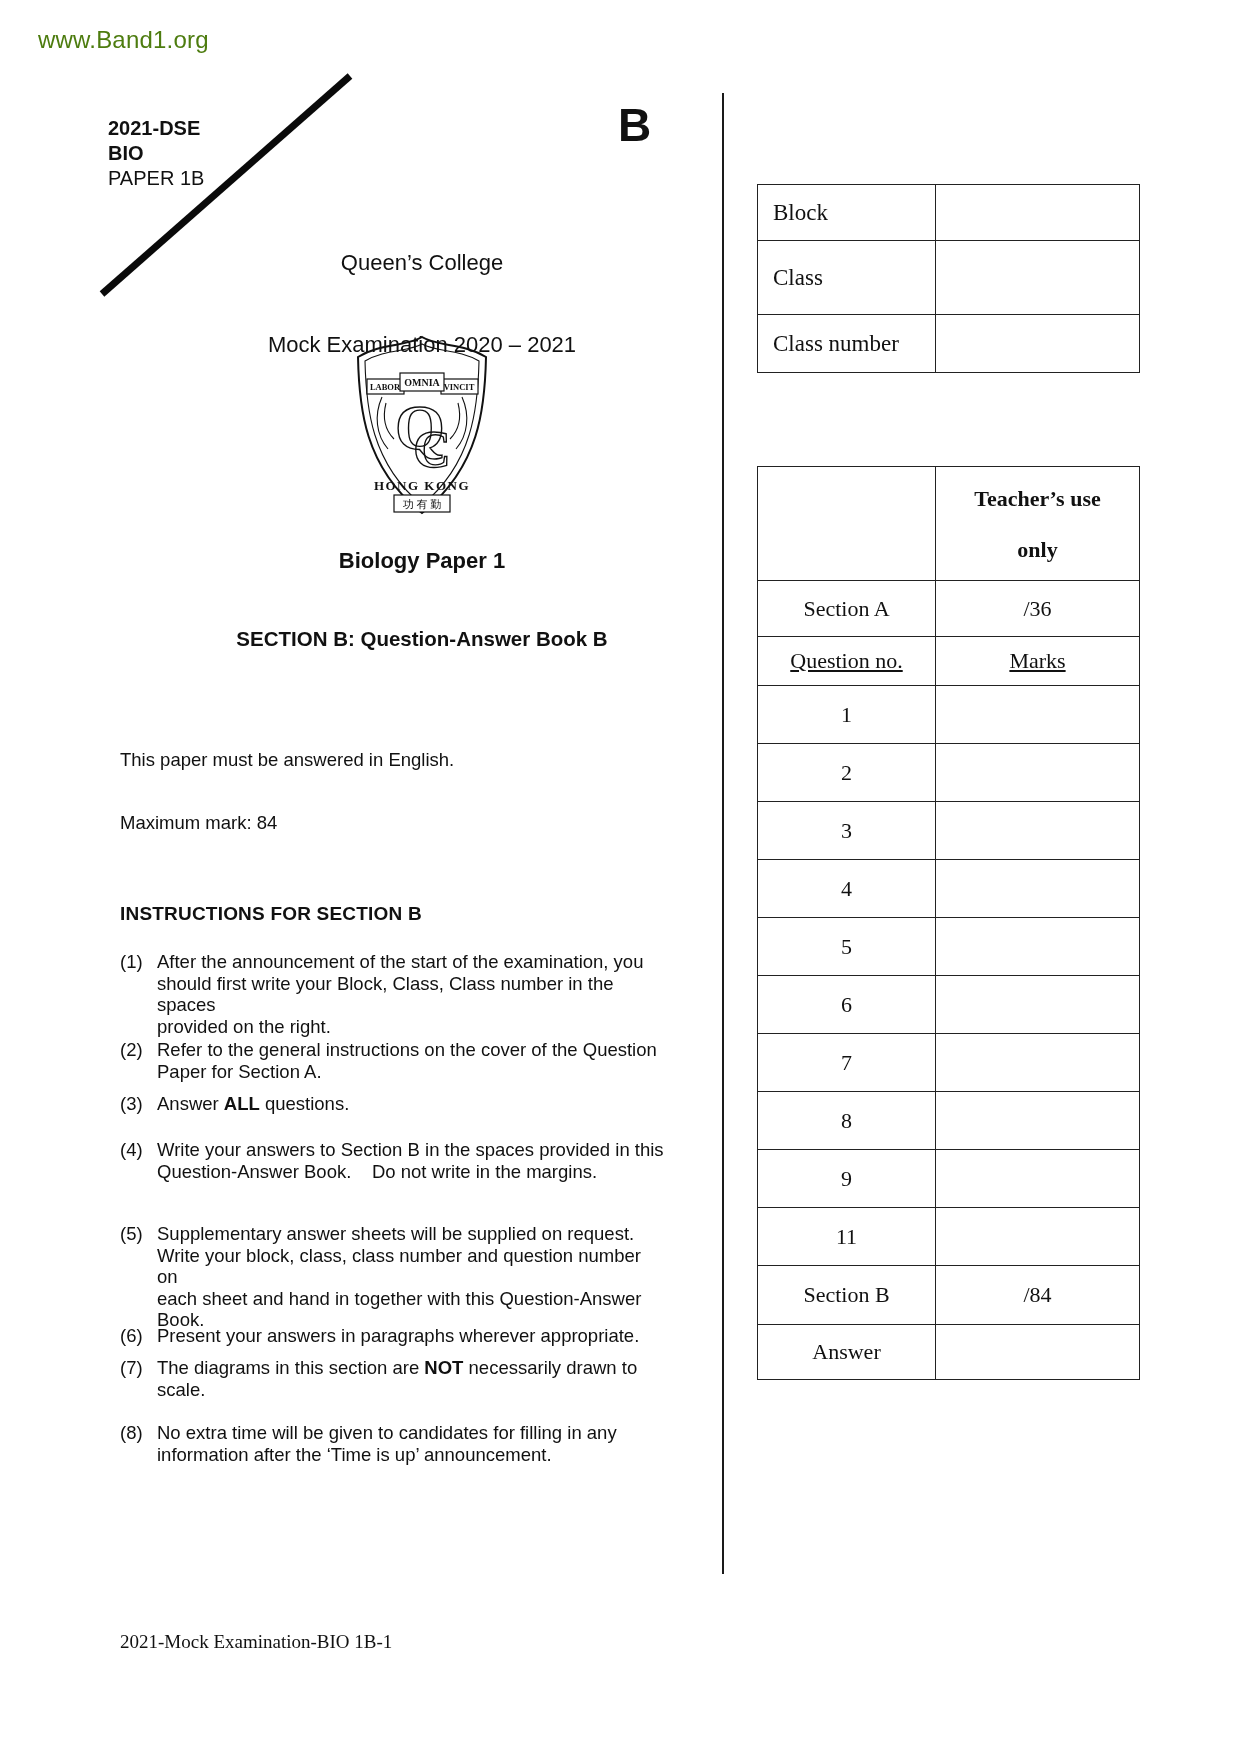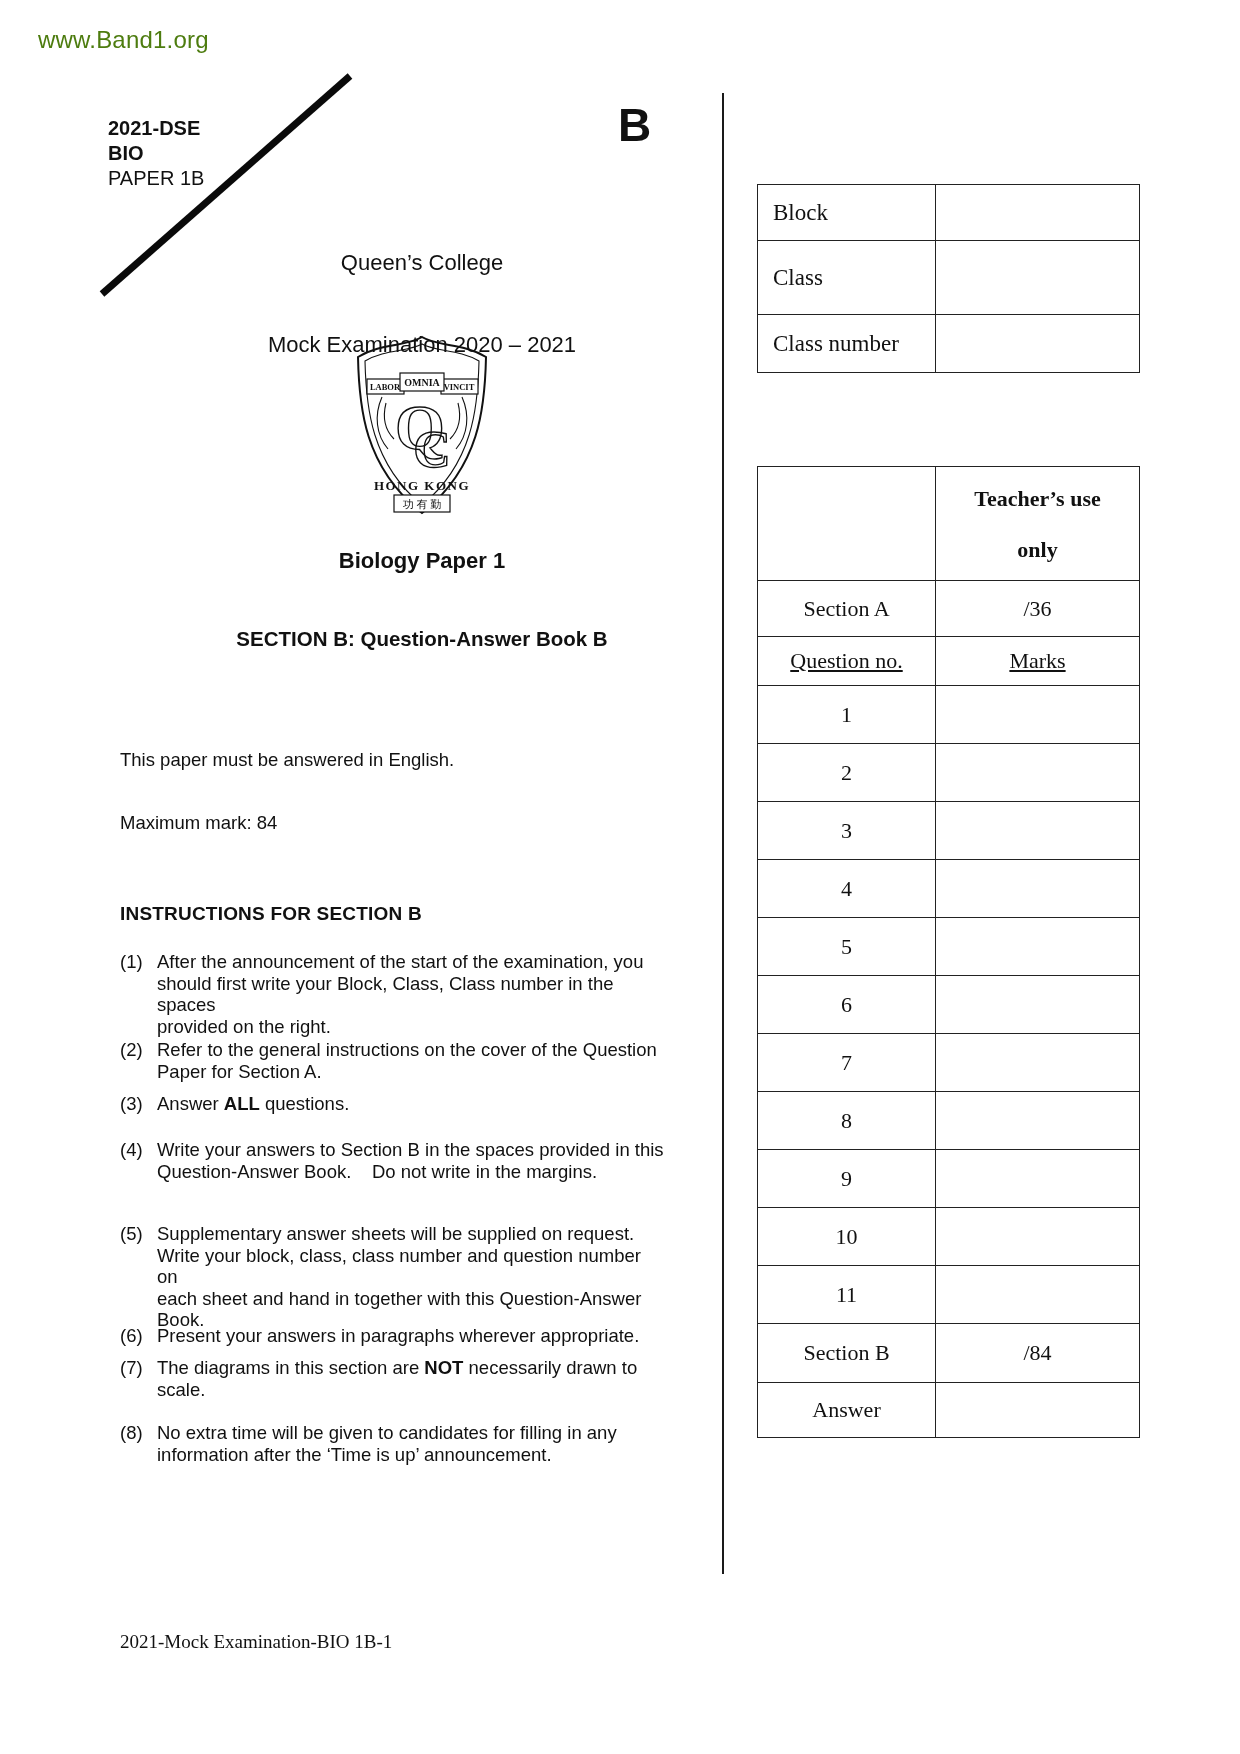--- a/index.html
+++ b/index.html
@@ -237,24 +237,20 @@
       </tr>
       <tr style="height: 58px;">
         <td>8</td>
         <td></td>
       </tr>
       <tr style="height: 58px;">
         <td>9</td>
         <td></td>
       </tr>
       <tr style="height: 58px;">
-        <td>10</td>
-        <td></td>
-      </tr>
-      <tr style="height: 58px;">
         <td>11</td>
         <td></td>
       </tr>
       <tr style="height: 59px;">
         <td>Section B</td>
         <td>/84</td>
       </tr>
       <tr style="height: 55px;">
         <td>Answer</td>
         <td></td>

